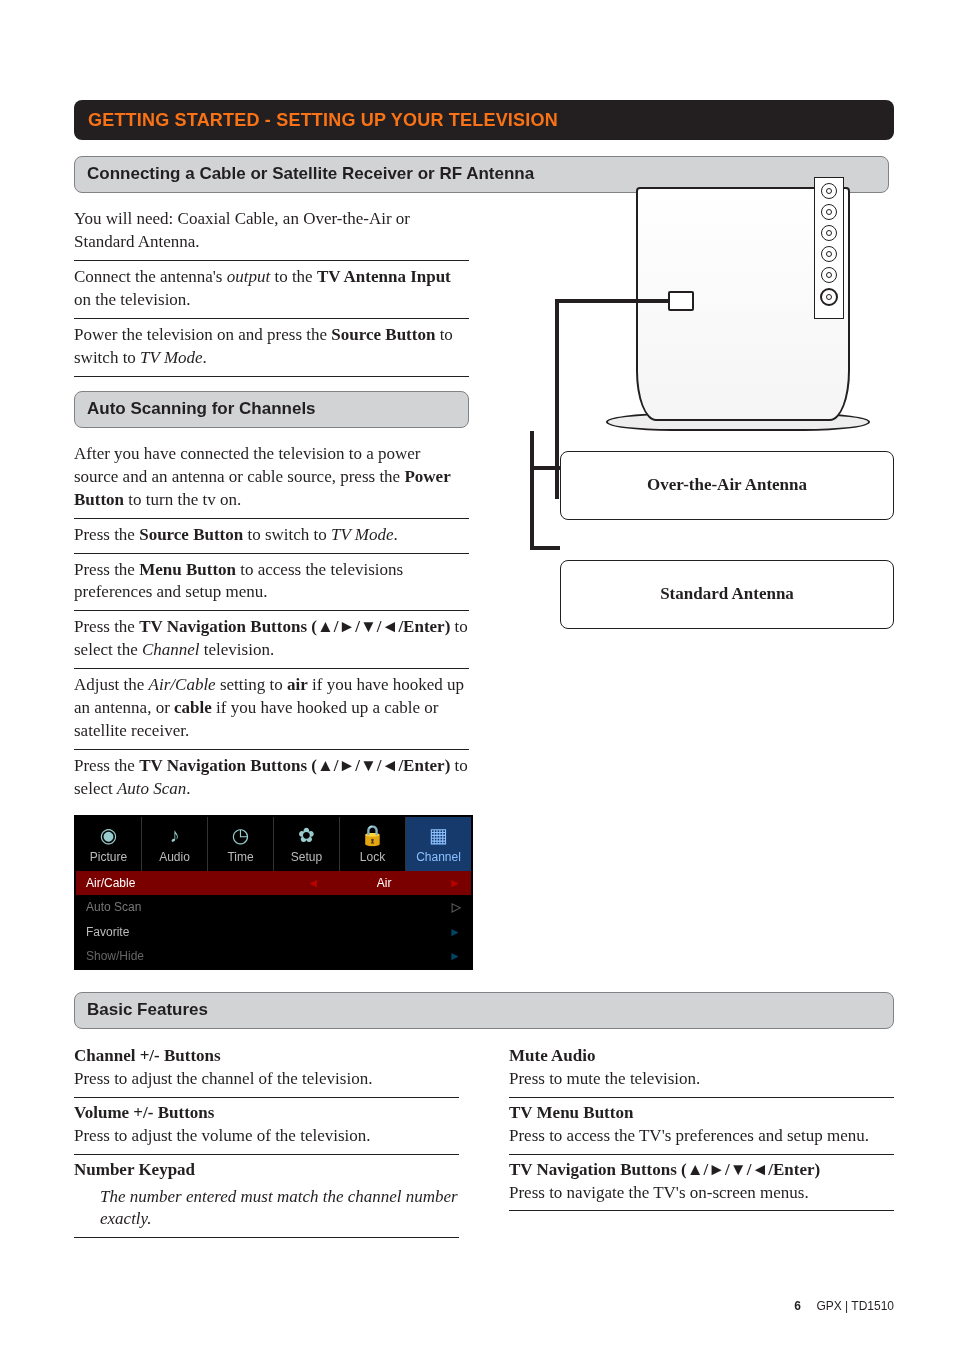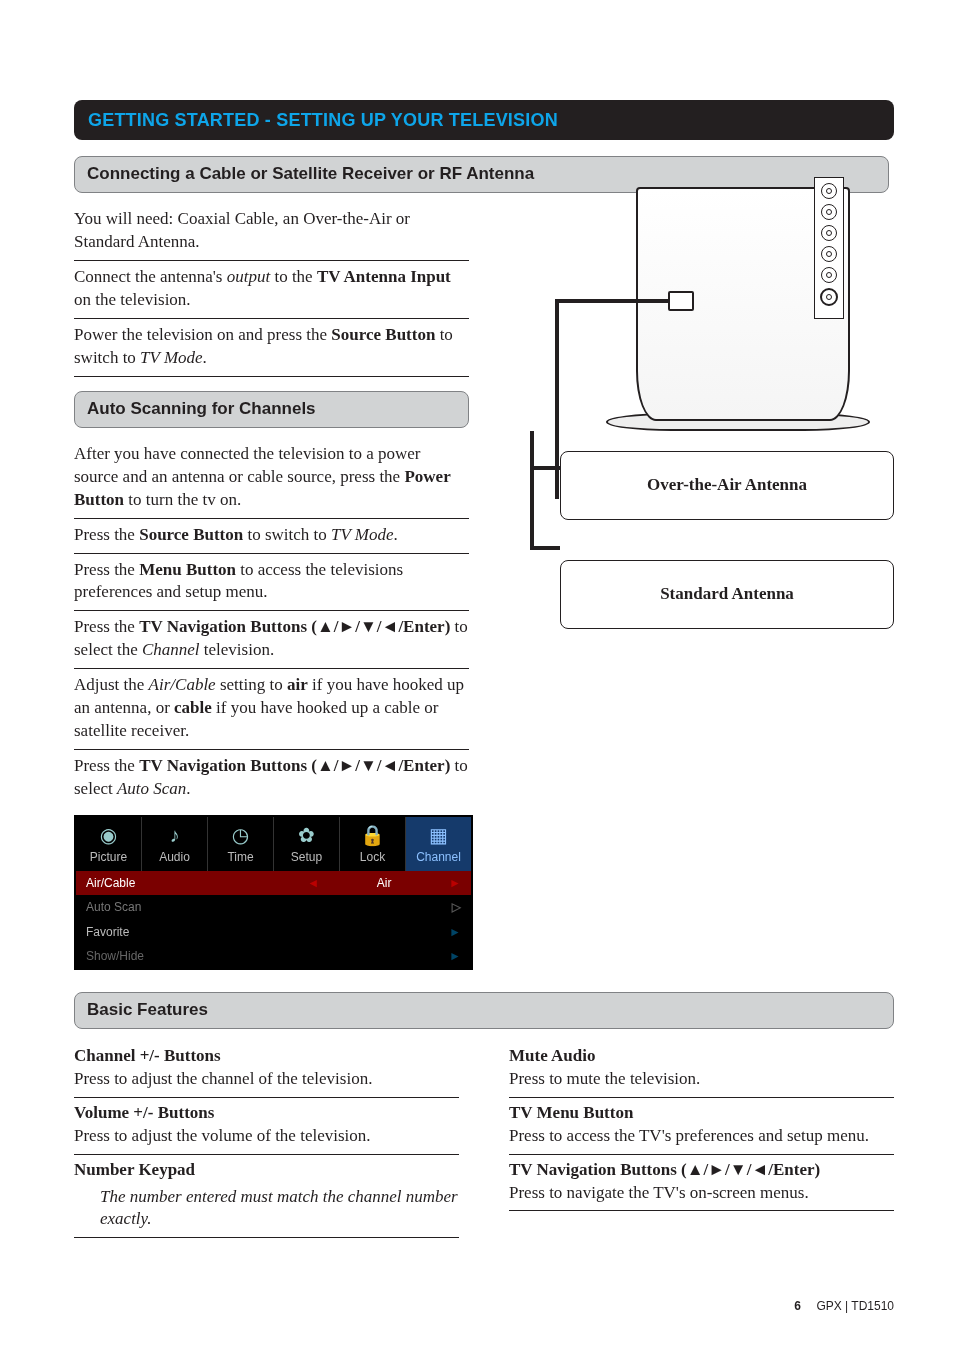--- a/index.html
+++ b/index.html
@@ -8,21 +8,21 @@
     background: #fff;
     color: #231f20;
     width: 954px;
     box-sizing: border-box;
     padding: 100px 60px 50px 74px;
     font-size: 17px;
     line-height: 1.35;
   }
   .section-bar {
     background: #231f20;
-    color: #0ea5e9;
+    color: #f97316;
     font-family: "Arial Narrow", Arial, sans-serif;
     font-stretch: condensed;
     font-weight: bold;
     font-size: 18px;
     border-radius: 8px;
     padding: 8px 14px;
     margin-bottom: 16px;
     letter-spacing: 0.2px;
   }
   .sub-bar {

